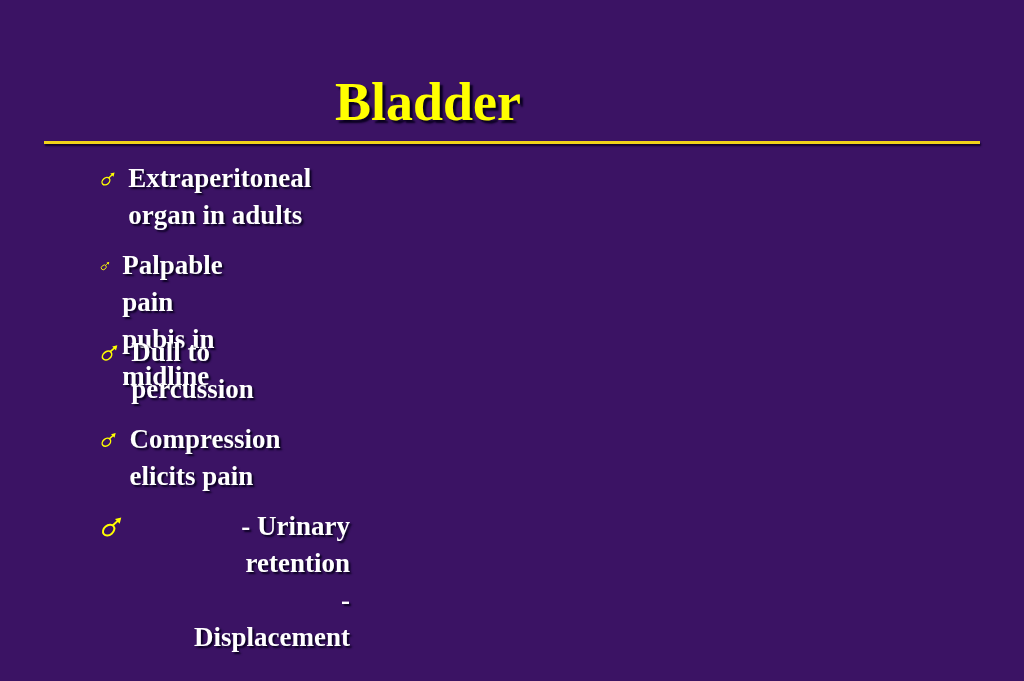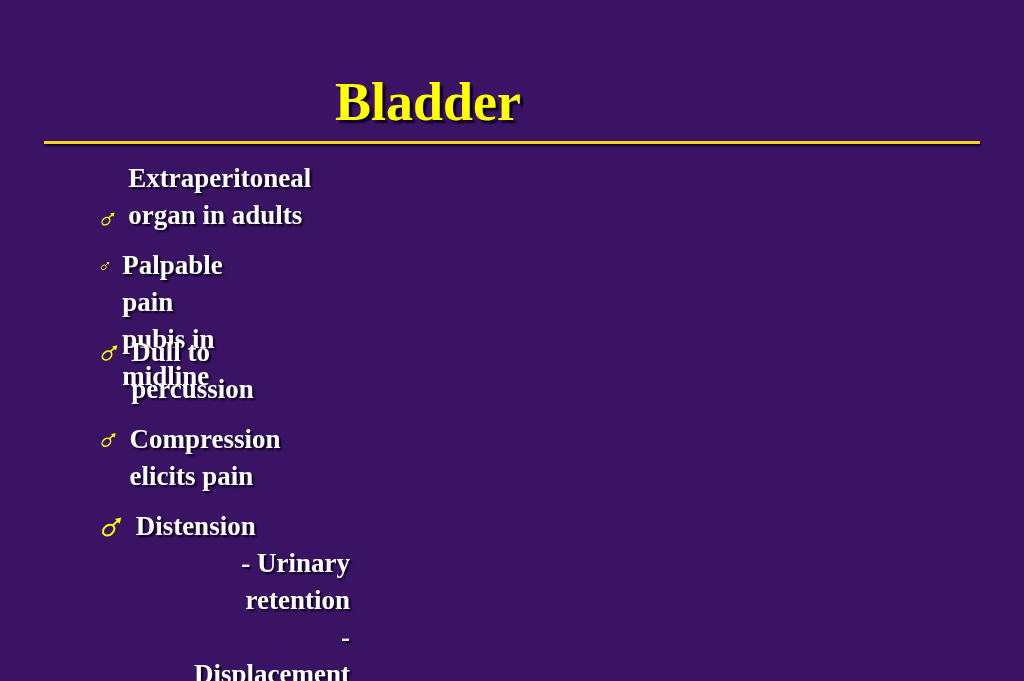--- a/index.html
+++ b/index.html
@@ -38,21 +38,21 @@
   }
 </style>
 </head>
 <body>
 
 <div>
   <div class="title">Bladder</div>
   <div class="rule"></div>
 
   <div class="bullets">
-    <div class="item" style="top:160px;align-items:flex-end;">
+    <div class="item" style="top:160px;">
       <svg class="bullet-icon" viewBox="0 0 30 30">
         <ellipse cx="11" cy="19" rx="8" ry="6" transform="rotate(-40 11 19)" fill="none" stroke="#ffff00" stroke-width="2.5"></ellipse>
         <line x1="16" y1="13" x2="25" y2="5" stroke="#ffff00" stroke-width="2.5"></line>
         <polygon points="27,3 19,5 25,11" fill="#ffff00"></polygon>
       </svg>
       <div><span>Extraperitoneal organ in adults</span></div>
     </div>
 
     <div class="item" style="top:247px;">
       <svg class="bullet-icon" viewBox="0 0 30 30">
@@ -81,19 +81,18 @@
       <div><span>Compression elicits pain</span></div>
     </div>
 
     <div class="item" style="top:508px;">
       <svg class="bullet-icon" viewBox="0 0 30 30">
         <ellipse cx="11" cy="19" rx="8" ry="6" transform="rotate(-40 11 19)" fill="none" stroke="#ffff00" stroke-width="2.5"></ellipse>
         <line x1="16" y1="13" x2="25" y2="5" stroke="#ffff00" stroke-width="2.5"></line>
         <polygon points="27,3 19,5 25,11" fill="#ffff00"></polygon>
       </svg>
       <div>
-        <span>Distension</span>
         <span class="sub">- Urinary retention</span>
         <span class="sub">- Displacement</span>
       </div>
     </div>
   </div>
 </div>
 
 </body></html>

